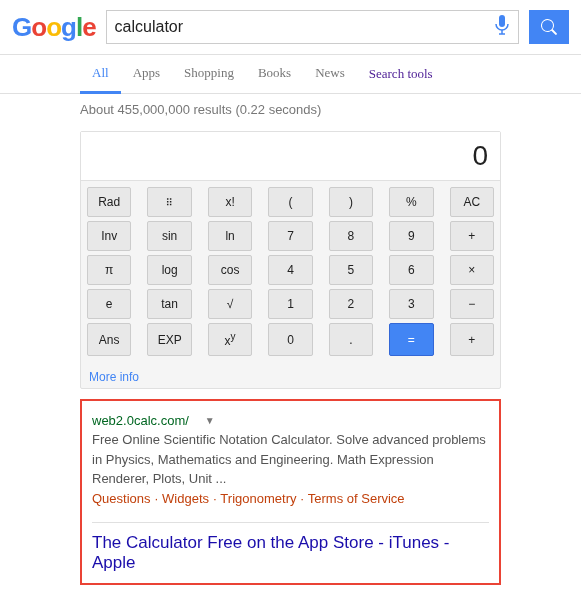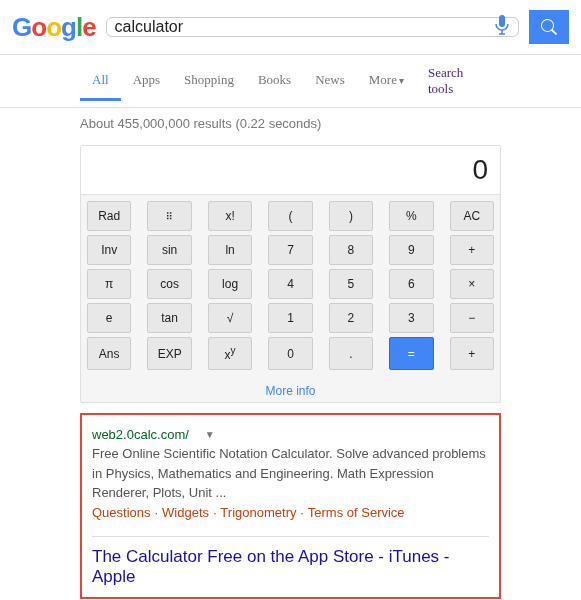--- a/index.html
+++ b/index.html
@@ -31,22 +31,22 @@
     .google-logo span:nth-child(3) { color: #FBBC05; }
     .google-logo span:nth-child(4) { color: #4285F4; }
     .google-logo span:nth-child(5) { color: #34A853; }
     .google-logo span:nth-child(6) { color: #EA4335; }
 
     .search-bar {
       flex: 1;
       display: flex;
       align-items: center;
       border: 1px solid #ccc;
-      border-radius: 6px;
-      height: 20px;
+      border-radius: 0;
+      height: 34px;
       padding: 0 8px;
       gap: 16px;
     }
     .search-input {
       flex: 1;
       border: none;
       outline: none;
       font-size: 16px;
       color: #222;
     }
@@ -144,21 +144,21 @@
       text-align: center;
       color: #222;
       min-width: 0;
     }
     .calc-btn.equals {
       background: #4285F4;
       color: white;
       border-color: #3367D6;
     }
     .calc-more-info {
-      text-align: center;
+      text-align: left;
       padding: 4px 8px;
       font-size: 12px;
       color: #4285F4;
       cursor: pointer;
     }
 
     
     .results-container {
       margin: 8px 80px;
       border: 2px solid #EA4335;
@@ -229,24 +229,20 @@
     </svg>
   </button>
 </div>
 
 <div class="nav-tabs">
   <a class="nav-tab active">All</a>
   <a class="nav-tab">Apps</a>
   <a class="nav-tab">Shopping</a>
   <a class="nav-tab">Books</a>
   <a class="nav-tab">News</a>
-  <a class="nav-tab more-tab">
-    <span>More</span>
-    <span style="font-size:10px;">▾</span>
-  </a>
   <a class="search-tools-tab">Search tools</a>
 </div>
 
 <div class="results-count">About 455,000,000 results (0.22 seconds)</div>
 
 <div class="calculator-widget">
   <div class="calc-display">0</div>
   <div class="calc-buttons">
 
     <div class="calc-row">
@@ -264,22 +260,22 @@
       <button class="calc-btn">sin</button>
       <button class="calc-btn">ln</button>
       <button class="calc-btn">7</button>
       <button class="calc-btn">8</button>
       <button class="calc-btn">9</button>
       <button class="calc-btn">+</button>
     </div>
 
     <div class="calc-row">
       <button class="calc-btn">π</button>
+      <button class="calc-btn">log</button>
       <button class="calc-btn">cos</button>
-      <button class="calc-btn">log</button>
       <button class="calc-btn">4</button>
       <button class="calc-btn">5</button>
       <button class="calc-btn">6</button>
       <button class="calc-btn">×</button>
     </div>
 
     <div class="calc-row">
       <button class="calc-btn">e</button>
       <button class="calc-btn">tan</button>
       <button class="calc-btn">√</button>

